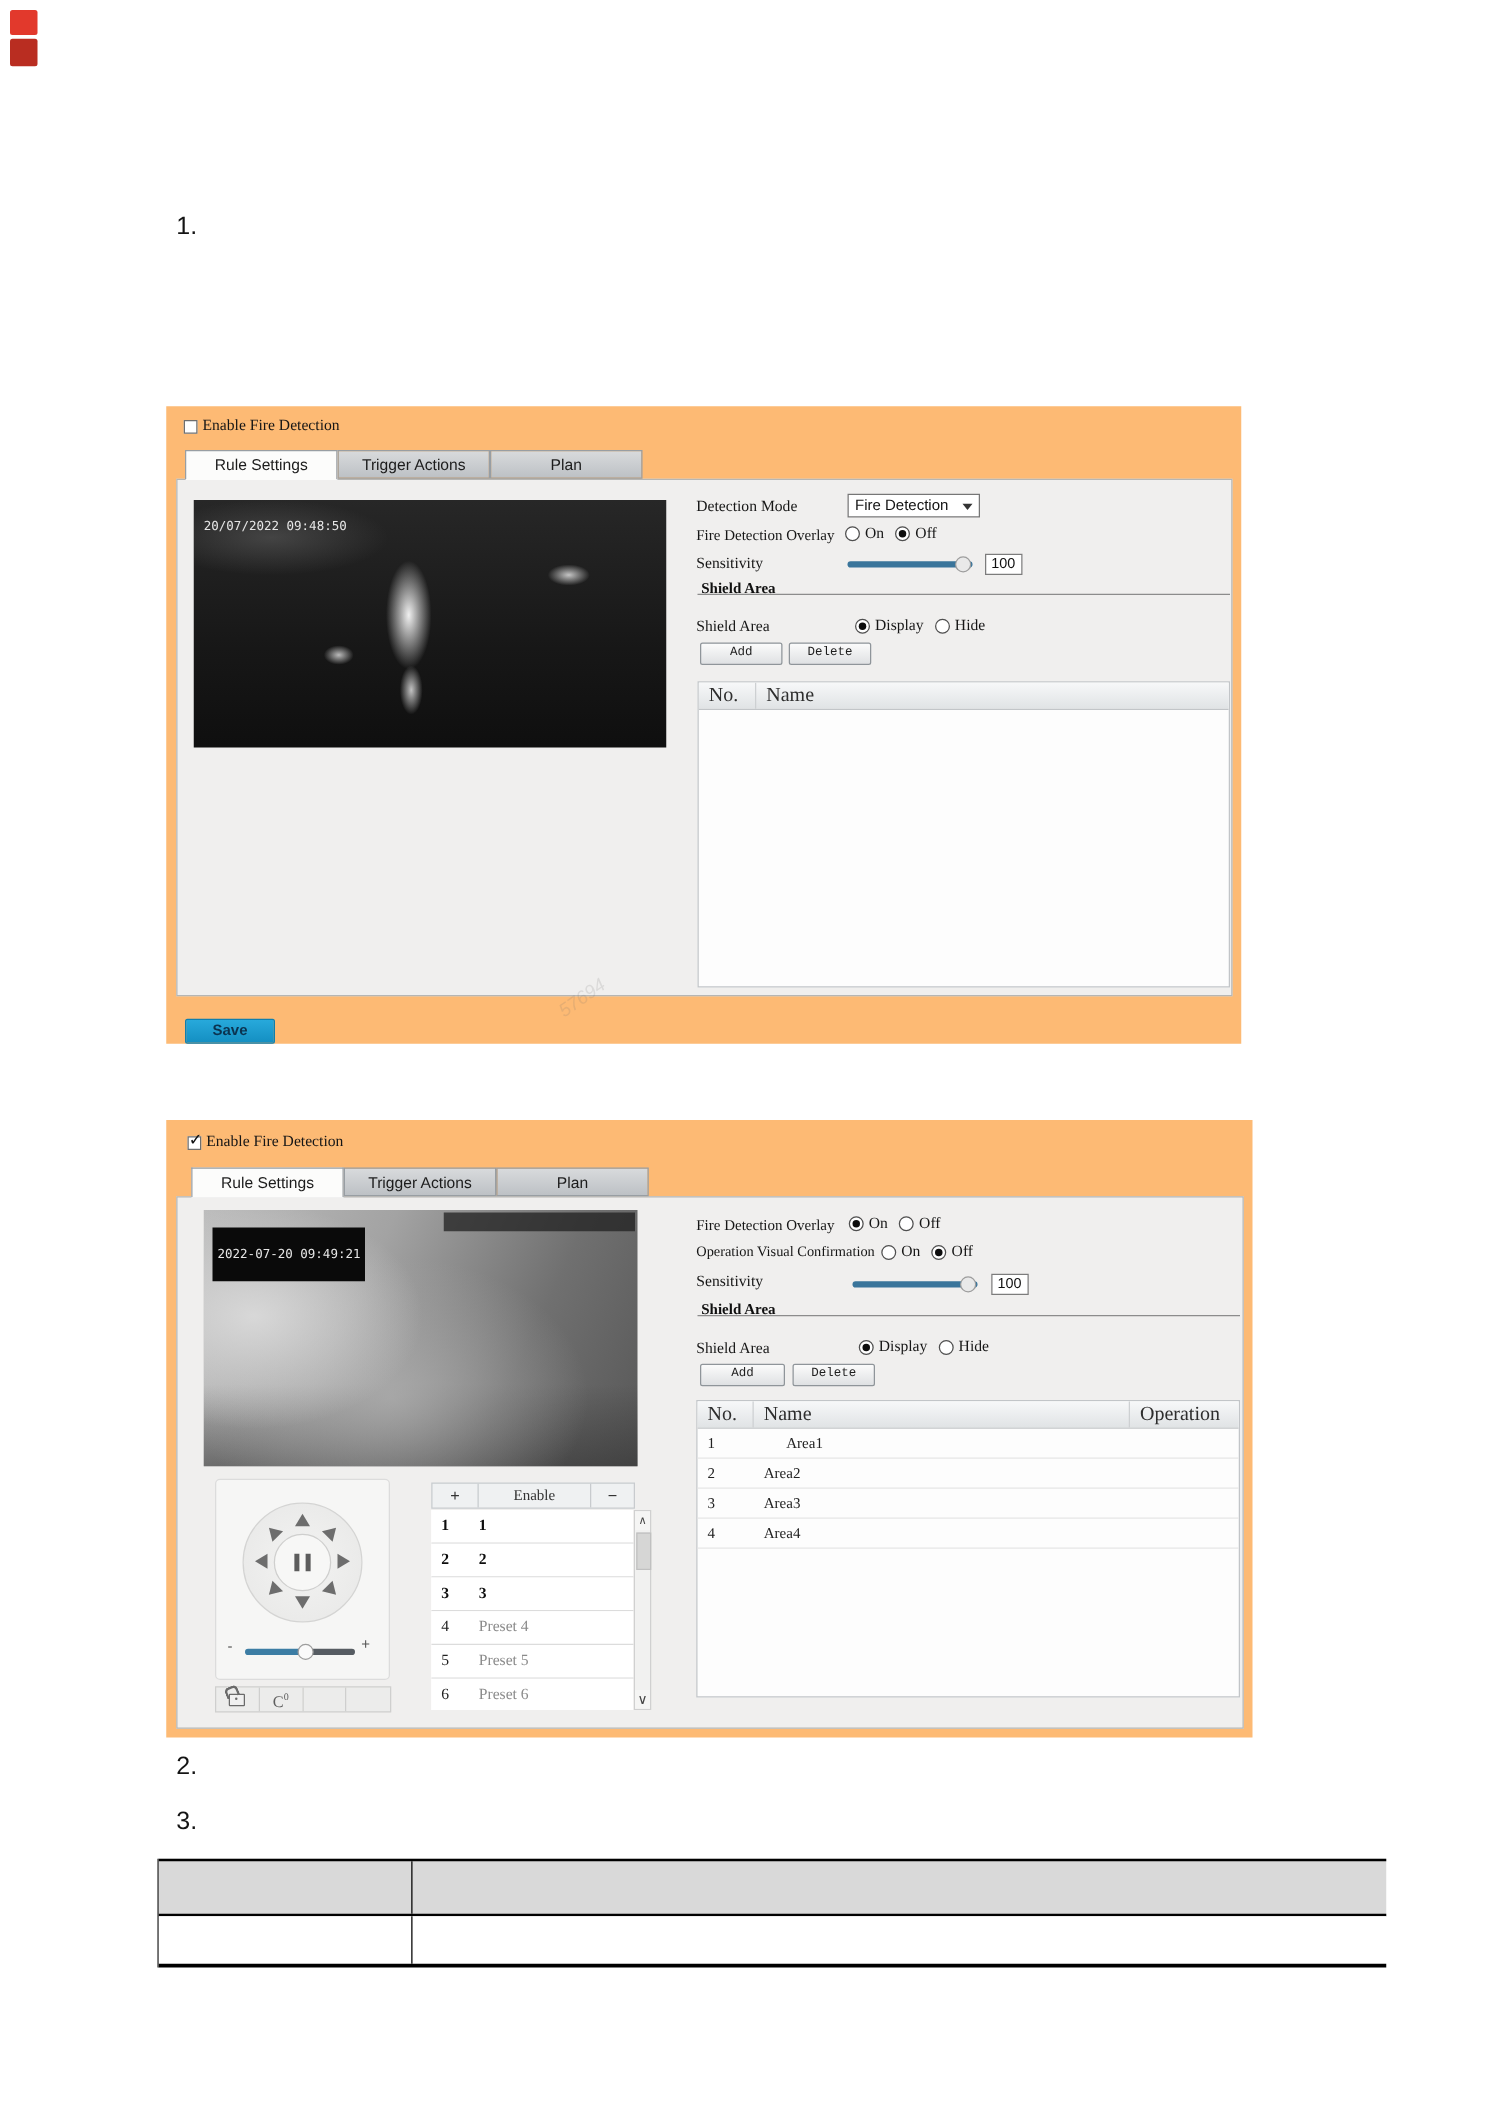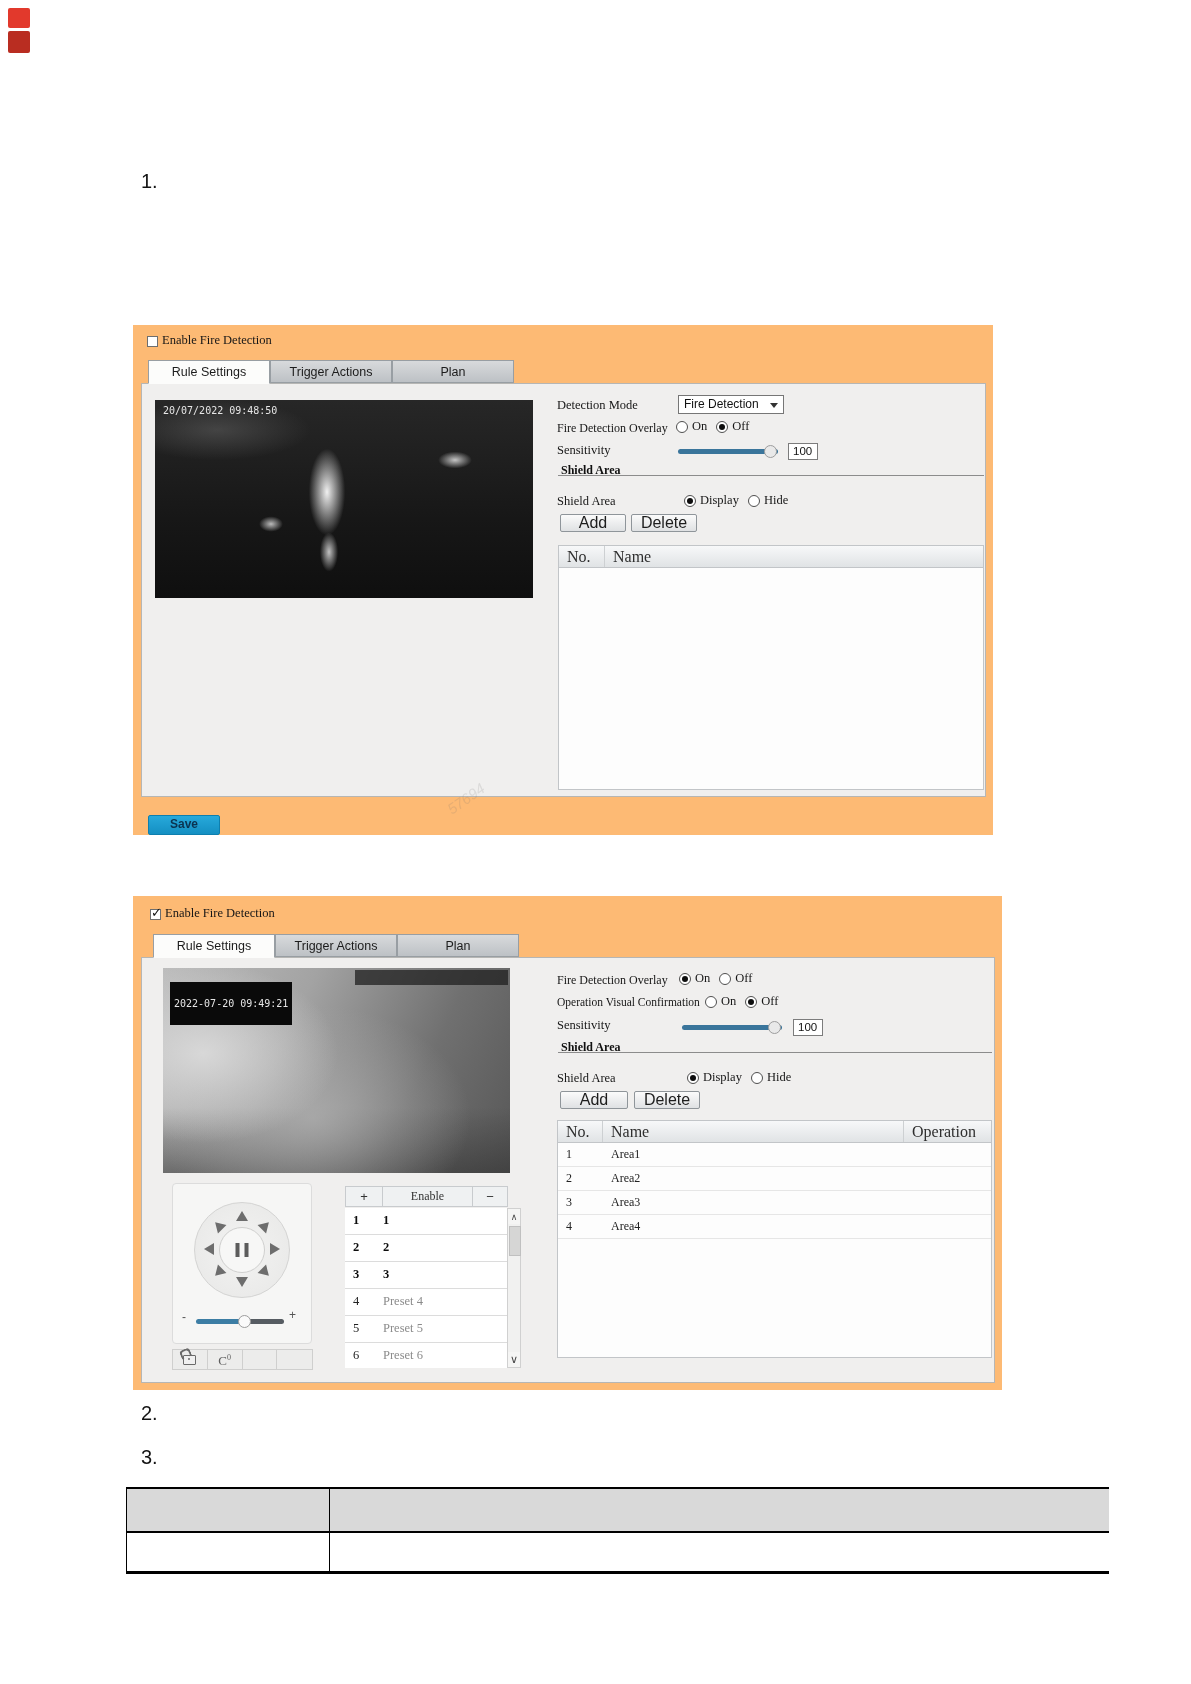--- a/index.html
+++ b/index.html
@@ -17,21 +17,21 @@
   .cbx{position:absolute;width:11px;height:11px;background:#fff;border:1px solid #6e6e6e;box-sizing:border-box;}
   .cbx .mark{position:absolute;left:0px;top:-5px;font-size:13px;font-weight:bold;color:#111;
        font-family:"DejaVu Sans",sans-serif;}
   .radgrp{position:absolute;display:flex;align-items:center;}
   .radio{display:inline-flex;align-items:center;margin-right:9px;}
   .rc{width:12px;height:12px;border:1px solid #4f4f4f;border-radius:50%;background:#fff;
       box-sizing:border-box;position:relative;margin-right:4px;flex:none;}
   .rc.on::after{content:"";position:absolute;left:2px;top:2px;width:6px;height:6px;background:#0d0d0d;border-radius:50%;}
   .btn{position:absolute;box-sizing:border-box;border:1px solid #8f959a;
        background:linear-gradient(#fbfbfb,#dfe1e3);text-align:center;
-       font-family:Liberation Sans, sans-serif;font-size:16px;color:#1d1d1d;border-radius:2px;}
+       font-family:Liberation Mono, monospace;font-size:10px;color:#1d1d1d;border-radius:2px;}
   .dd{position:absolute;background:#fff;border:1px solid #767676;box-sizing:border-box;
       font-size:12px;line-height:17px;padding-left:5px;color:#111;}
   .chev{position:absolute;right:5px;top:7px;width:0;height:0;border-left:4px solid transparent;
       border-right:4px solid transparent;border-top:5px solid #333;}
   .slider{position:absolute;height:5px;border-radius:3px;background:#3a759b;}
   .knob{position:absolute;width:13px;height:13px;border-radius:50%;background:#e9e9e9;
       border:1px solid #9d9d9d;box-sizing:border-box;}
   .valbox{position:absolute;width:30px;height:17px;background:#fff;border:1px solid #7c7c7c;
       box-sizing:border-box;font-size:11.5px;line-height:15px;padding-left:4px;color:#111;}
   .gline{position:absolute;border-top:1px solid #8c8c8c;}
@@ -117,21 +117,21 @@
 
     <div class="content" style="left:8px;top:58px;width:845px;height:414px;"></div>
 
     <div class="video" style="left:22px;top:75px;width:378px;height:198px;background:
         radial-gradient(ellipse 26px 62px at 172px 92px, rgba(252,252,252,0.95), rgba(255,255,255,0) 70%),
         radial-gradient(ellipse 13px 28px at 174px 152px, rgba(225,225,225,0.85), rgba(0,0,0,0) 70%),
         radial-gradient(ellipse 24px 12px at 300px 60px, rgba(215,215,215,0.9), rgba(0,0,0,0) 70%),
         radial-gradient(ellipse 17px 11px at 116px 124px, rgba(205,205,205,0.9), rgba(0,0,0,0) 70%),
         radial-gradient(ellipse 130px 42px at 62px 30px, rgba(95,95,95,0.55), rgba(0,0,0,0) 72%),
         linear-gradient(#272727, #171717 60%, #0f0f0f);">
-      <div class="ts" style="left:8px;top:5px;">20/07/2022 09:48:50</div>
+      <div class="ts" style="left:8px;top:16px;">20/07/2022 09:48:50</div>
     </div>
 
     <div class="serif" style="position:absolute;left:424px;top:73px;">Detection Mode</div>
     <div class="dd" style="left:545px;top:70px;width:106px;height:19px;">
       <span>Fire Detection</span>
       <i class="chev"></i>
     </div>
 
     <div class="serif" style="position:absolute;left:424px;top:96px;font-size:12px;">Fire Detection Overlay</div>
     <div class="radgrp" style="left:543px;top:94px;">
@@ -251,21 +251,21 @@
     <div class="btn" style="left:501px;top:195px;width:66px;height:18px;line-height:16px;">Delete</div>
 
     <div class="tbl" style="left:424px;top:224px;width:435px;height:238px;">
       <div class="th">
         <div style="width:45px;">No.</div>
         <div style="flex:1;">Name</div>
         <div style="width:87px;">Operation</div>
       </div>
       <div class="trow">
         <div style="width:45px;">1</div>
-        <div style="flex:1;">Area1</div>
+        <div style="flex:1;margin-left:18px;">Area1</div>
         <div style="width:87px;"></div>
       </div>
       <div class="trow">
         <div style="width:45px;">2</div>
         <div style="flex:1;">Area2</div>
         <div style="width:87px;"></div>
       </div>
       <div class="trow">
         <div style="width:45px;">3</div>
         <div style="flex:1;">Area3</div>

